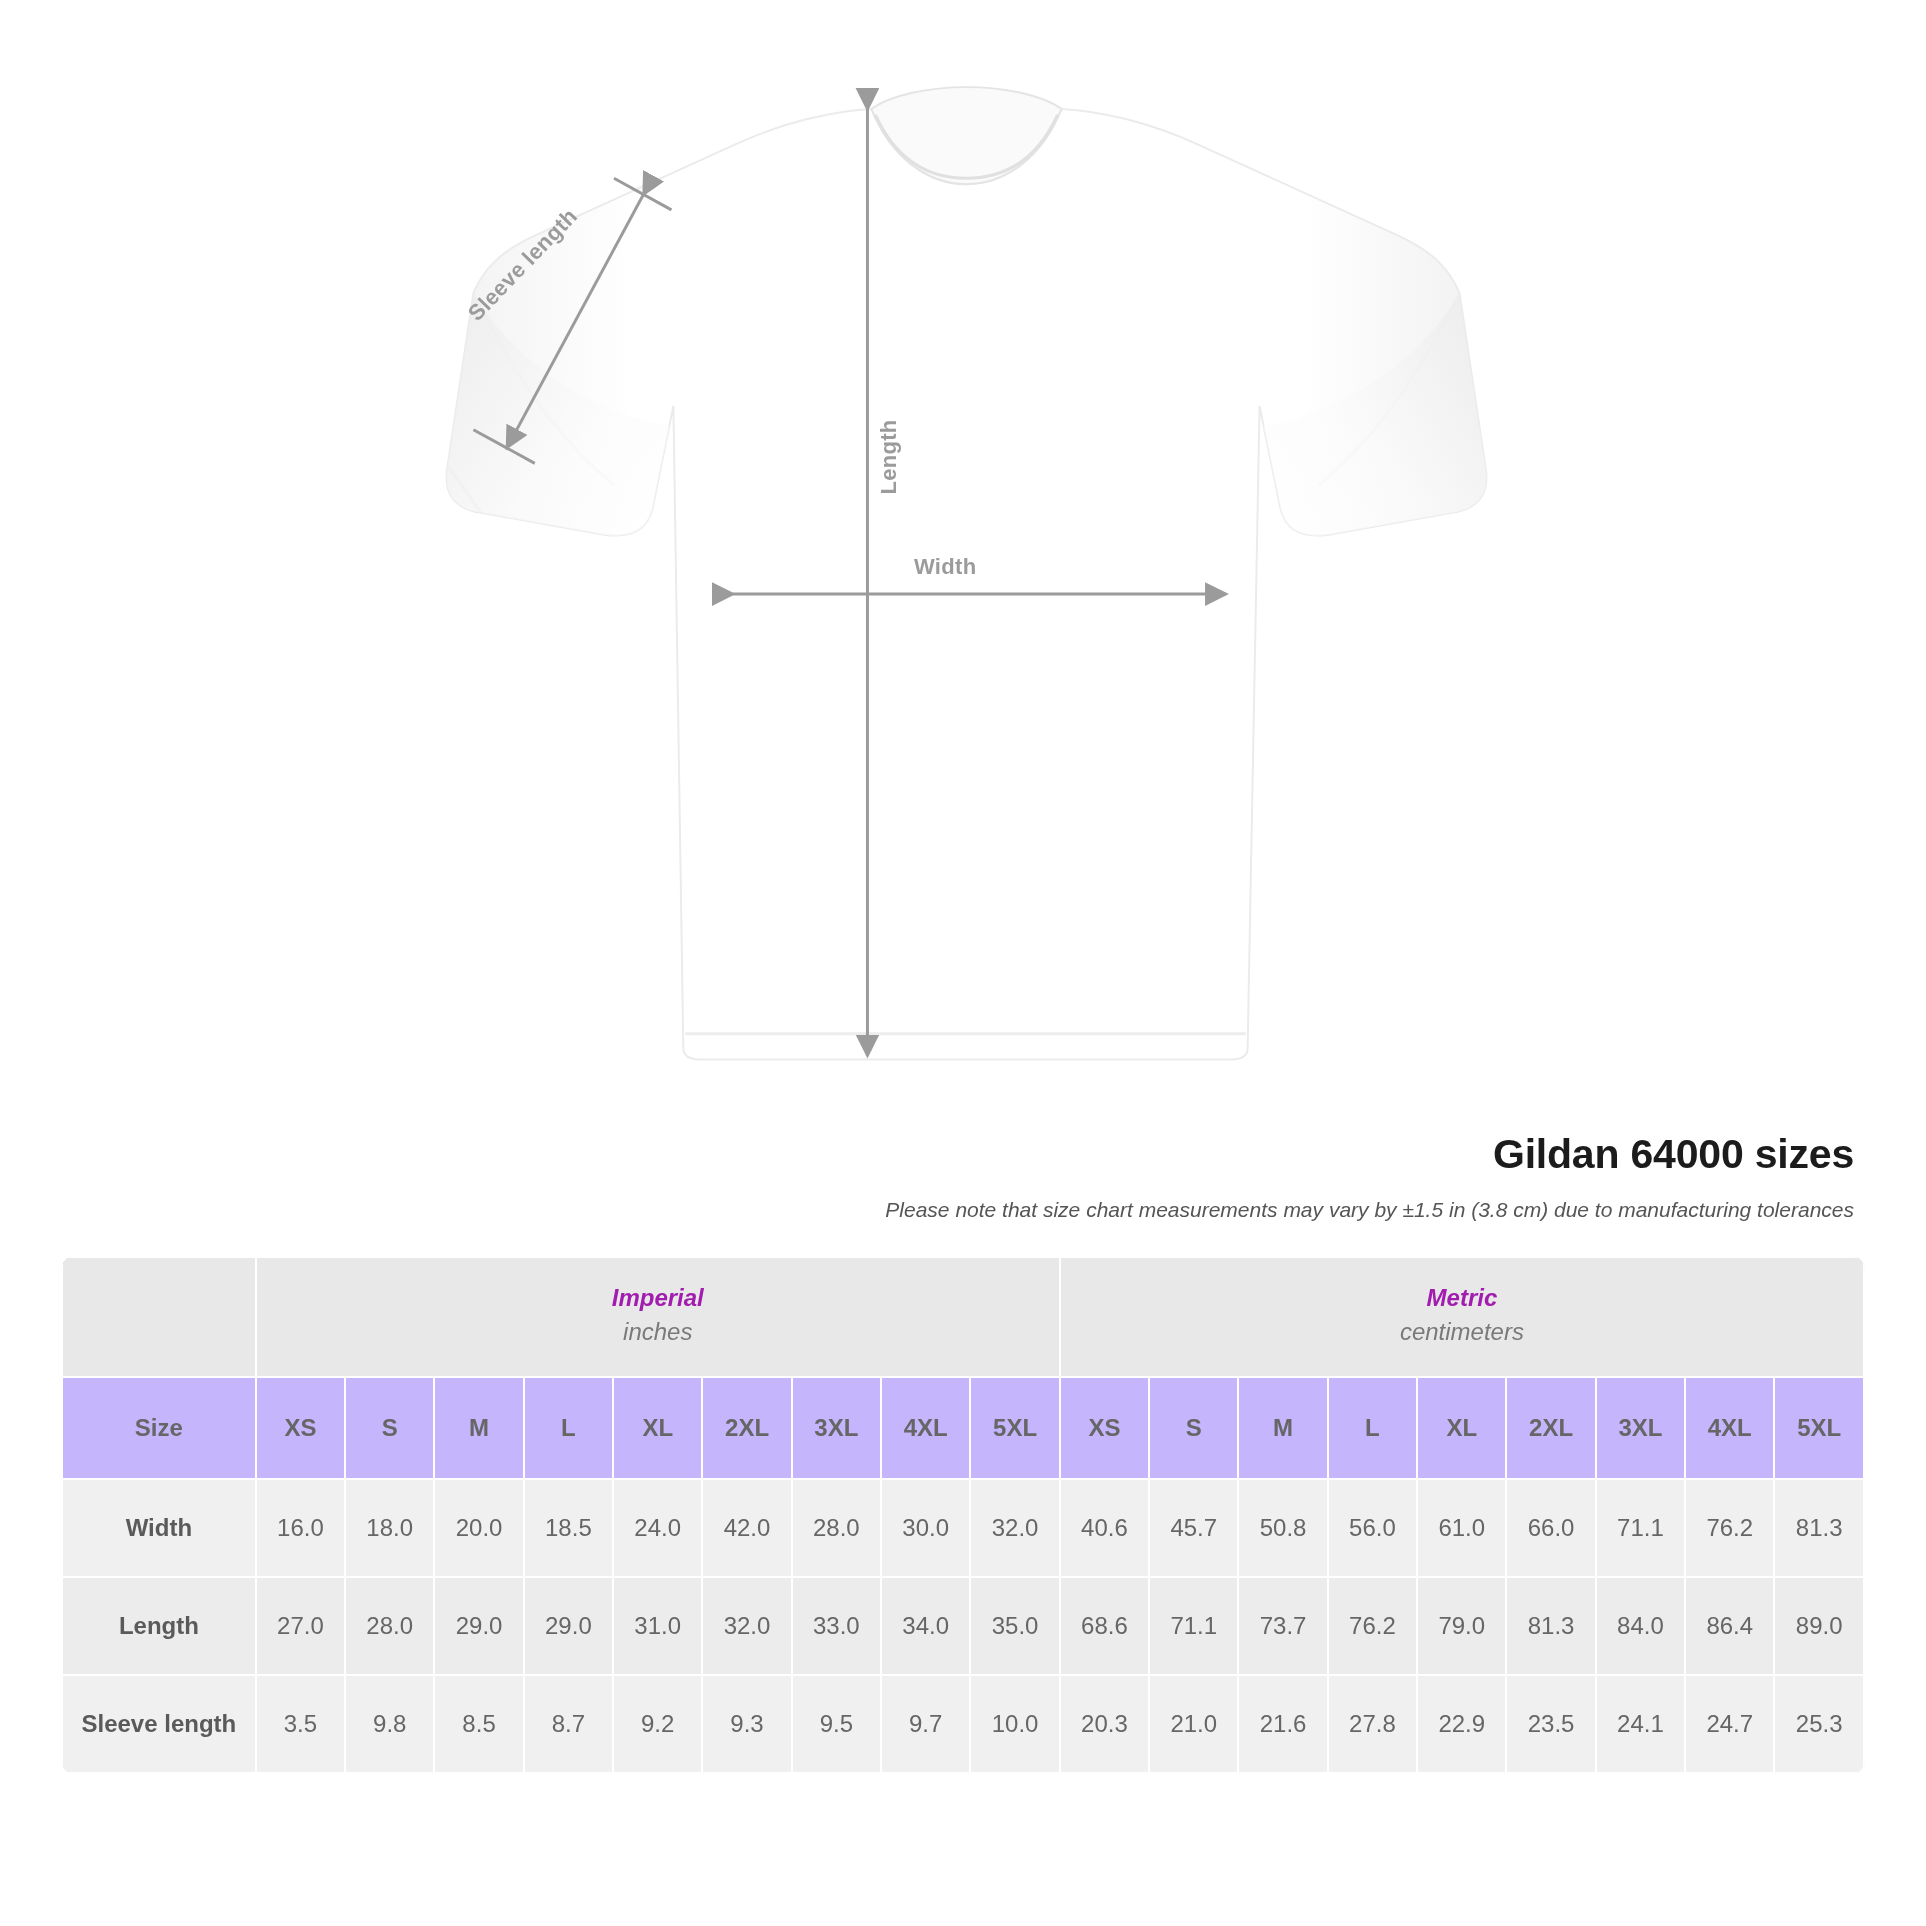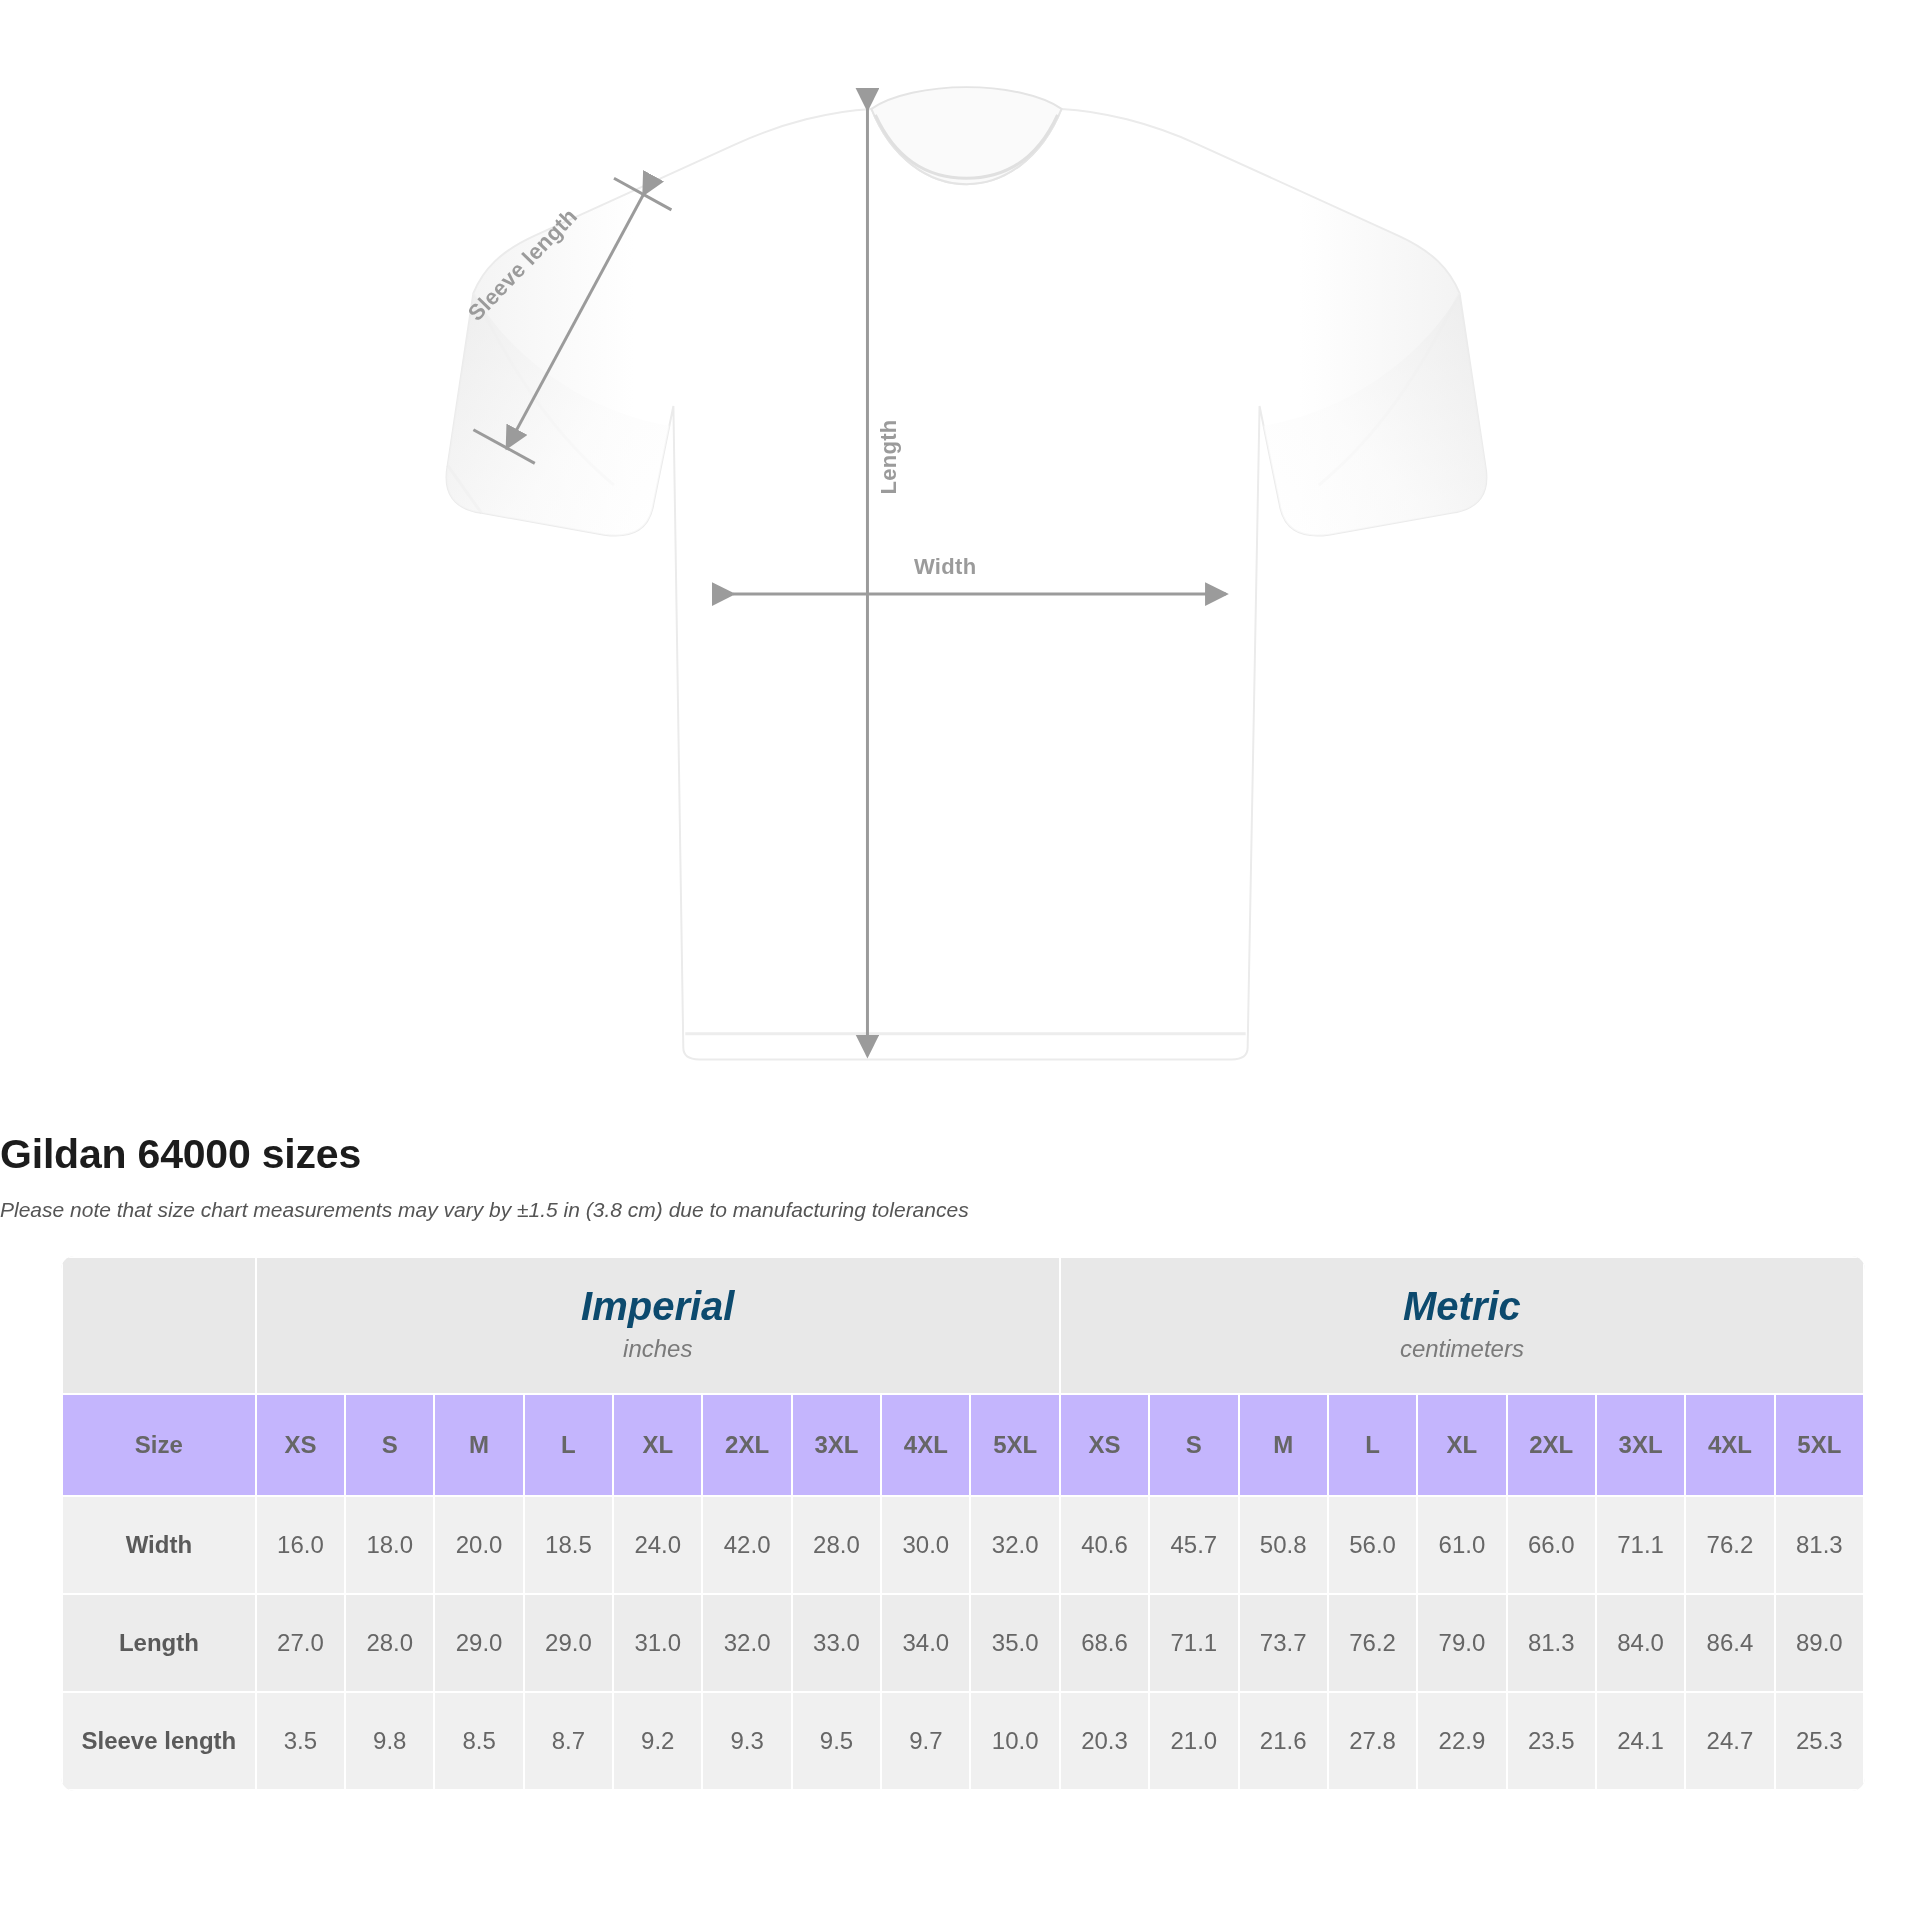--- a/index.html
+++ b/index.html
@@ -53,21 +53,21 @@
     transform-origin: center center;
   }
   #label-width {
     left: 914px;
     top: 554px;
   }
 
   
   .heading-block {
     width: 1854px;
-    text-align: left;
+    text-align: right;
     margin-top: 32px;
   }
   .chart-title {
     font-size: 41px;
     font-weight: bold;
     color: #1c1c1c;
     letter-spacing: -0.2px;
   }
   .chart-note {
     margin-top: 20px;
@@ -93,24 +93,24 @@
     border: 2px solid #ffffff;
     text-align: center;
     color: #666666;
   }
   .unit-head td {
     padding: 26px 0 30px 0;
     background: #e8e8e8;
     border: none;
   }
   .unit-name {
-    font-size: 40px;
+    font-size: 24px;
     font-style: italic;
     font-weight: bold;
-    color: #0c4a6e;
+    color: #a21caf;
   }
   .unit-sub {
     font-size: 24px;
     font-style: italic;
     color: #7a7a7a;
     margin-top: 6px;
   }
   .hdr-row td {
     background: #c4b5fd;
     font-size: 24px;

